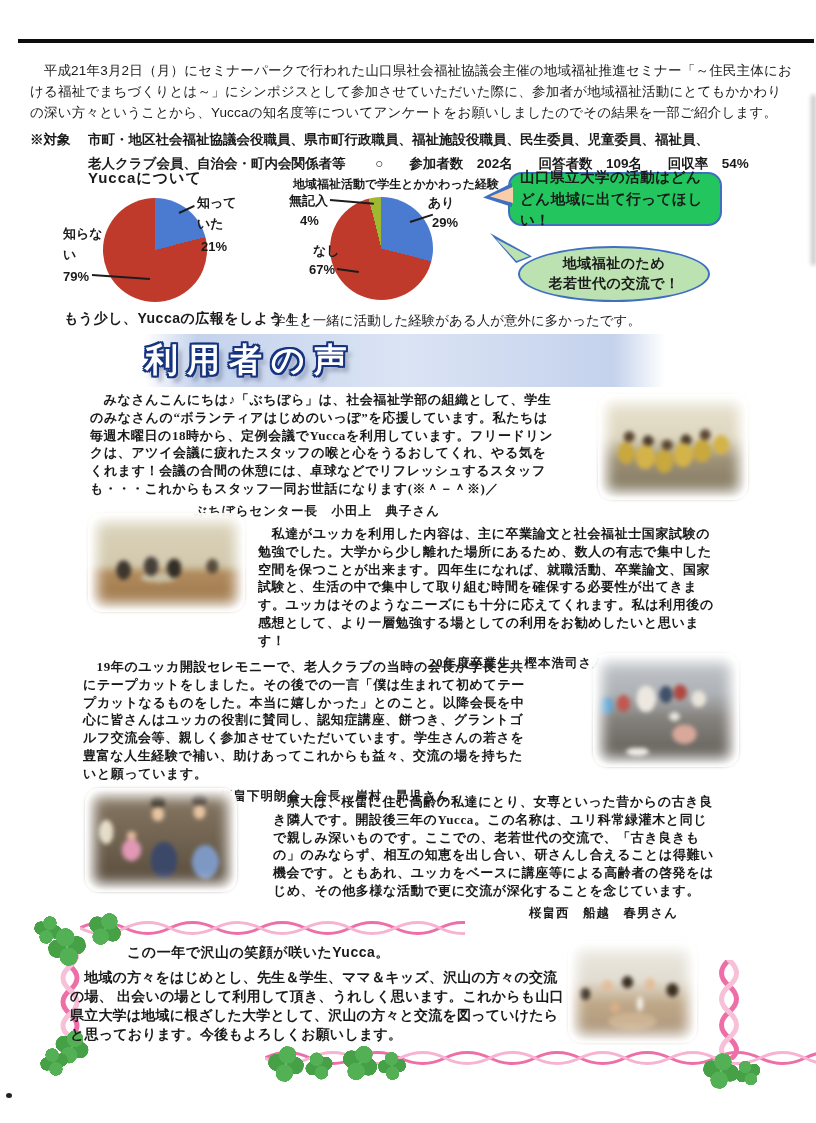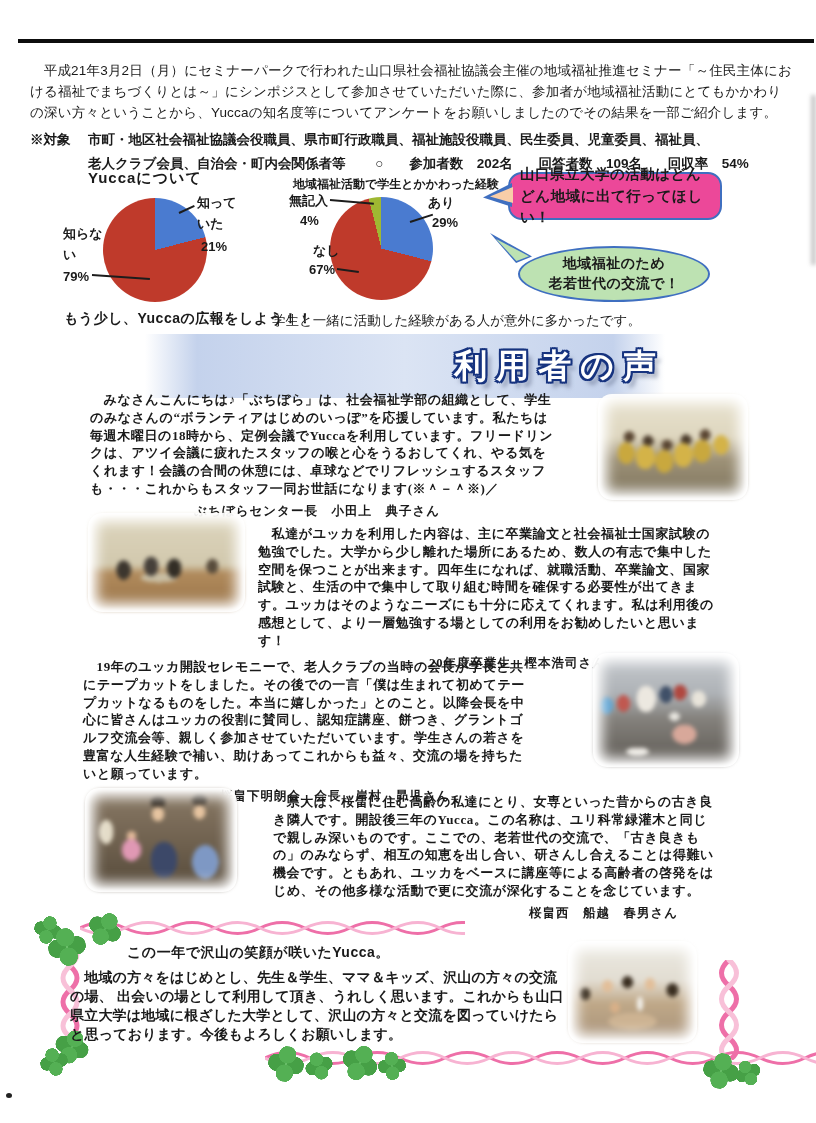--- a/index.html
+++ b/index.html
@@ -21,39 +21,39 @@
   .stat{margin-left:22px;}
   
   .pie-title1{position:absolute;left:88px;top:169px;width:200px;font-size:15px;font-weight:bold;letter-spacing:1px;}
   .pie-title2{position:absolute;left:291px;top:176px;width:210px;font-size:12px;font-weight:bold;text-align:center;}
   .pie{position:absolute;border-radius:50%;}
   .pie1{left:103px;top:198px;width:104px;height:104px;}
   .pie2{left:330px;top:197px;width:103px;height:103px;}
   .plabel{position:absolute;font-size:13px;font-weight:bold;line-height:21px;}
   .leader{position:absolute;height:2px;background:#1c1c1c;transform-origin:left center;}
   
-  .bubble1{position:absolute;left:508px;top:172px;width:214px;height:48px;background:#ec4899;
+  .bubble1{position:absolute;left:508px;top:172px;width:214px;height:54px;background:#22c55e;
            border:2.5px solid #3f6fc0;border-radius:14px;box-sizing:border-box;
            display:flex;align-items:center;justify-content:center;}
   .bubble1 p{margin:0;font-size:14.5px;font-weight:bold;line-height:1.45;letter-spacing:.5px;padding:0 10px;}
   .tail1-b{position:absolute;left:-27px;top:9px;width:29px;height:24px;background:#3f6fc0;clip-path:polygon(100% 0,100% 100%,0 60%);}
   .tail1-f{position:absolute;left:-20px;top:13px;width:23px;height:16px;background:#f8cda8;clip-path:polygon(100% 0,100% 100%,0 60%);}
   .bubble2{position:absolute;left:518px;top:246px;width:192px;height:56px;background:#bde2b2;
            border:2.5px solid #3f6fc0;border-radius:50%;box-sizing:border-box;
            display:flex;flex-direction:column;align-items:center;justify-content:center;}
   .bubble2 div{font-size:14px;font-weight:bold;line-height:1.4;letter-spacing:.5px;}
   .tail2-b{position:absolute;left:-30px;top:-15px;width:42px;height:30px;background:#3f6fc0;clip-path:polygon(0 0,100% 78%,62% 100%);}
   .tail2-f{position:absolute;left:-24px;top:-9px;width:33px;height:22px;background:#bde2b2;clip-path:polygon(0 0,100% 78%,62% 100%);}
   
   .comment-left{position:absolute;left:64px;top:310px;font-size:14px;font-weight:bold;letter-spacing:.5px;}
   .comment-right{position:absolute;left:272px;top:312px;font-size:13.5px;}
   
-  .voice-band{position:absolute;left:145px;top:334px;width:520px;height:64px;
+  .voice-band{position:absolute;left:145px;top:334px;width:520px;height:53px;
       background:linear-gradient(90deg,rgba(204,217,239,0) 0%,#c4d2ec 10%,#dbe4f4 50%,#c4d2ec 90%,rgba(204,217,239,0) 100%);
-      display:flex;align-items:center;justify-content:flex-end;}
+      display:flex;align-items:center;justify-content:flex-start;}
   .voice-title{font-size:33px;font-weight:bold;color:#ffffff;letter-spacing:9px;
       text-shadow:-2px -2px 0 #16337f,2px -2px 0 #16337f,-2px 2px 0 #16337f,2px 2px 0 #16337f,
                   0 -2px 0 #16337f,0 2px 0 #16337f,-2px 0 0 #16337f,2px 0 0 #16337f,5px 6px 4px rgba(90,100,130,.55);}
   
   .testimonial{position:absolute;font-family:"Liberation Serif",serif;font-weight:bold;}
   .tbody{margin:0;font-size:13px;line-height:1.37;letter-spacing:.6px;}
   .tsig{margin:5px 0 0 0;font-size:12.5px;text-align:right;letter-spacing:1px;}
   .t1{left:90px;top:391px;width:470px;} .t1 .tsig{padding-right:120px;}
   .t2{left:258px;top:525px;width:458px;} .t2 .tsig{padding-right:110px;}
   .t3{left:83px;top:658px;width:452px;} .t3 .tsig{padding-right:85px;}

